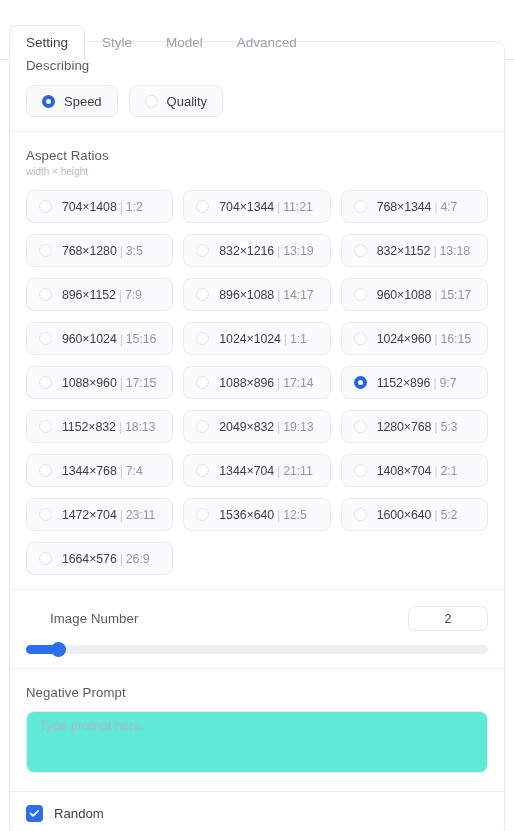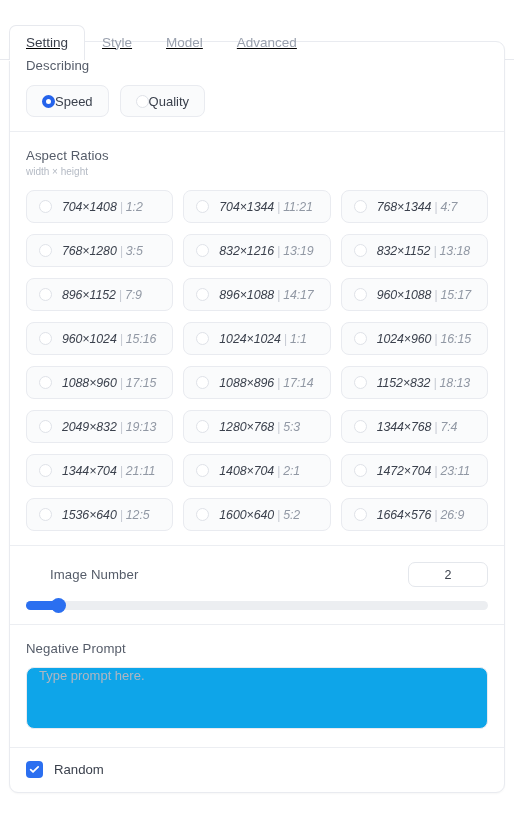--- a/index.html
+++ b/index.html
@@ -19,21 +19,20 @@
     overflow: hidden;
   }
 
   
   .tabbar {
     position: relative;
     height: 60px;
     display: flex;
     align-items: flex-end;
     padding-left: 9px;
-    text-decoration: underline;
   }
   .tabbar::after {
     content: "";
     position: absolute;
     left: 0; right: 0; bottom: 0;
     height: 1px;
     background: #e7e9ee;
   }
   .tab {
     position: relative;
@@ -80,20 +79,21 @@
   .sec-sub {
     font-size: 10px;
     color: #b4bac4;
     margin-top: 3px;
   }
 
   
   .pill {
     display: flex;
     align-items: center;
+    gap: 9px;
     background: #fafbfc;
     border: 1px solid #e9ebf0;
     border-radius: 8px;
     height: 32px;
     padding: 0 13px;
     cursor: pointer;
     user-select: none;
   }
   .radio {
     width: 13px; height: 13px;
@@ -119,21 +119,20 @@
     color: #3b414d;
     white-space: nowrap;
   }
 
   
   .ar-grid {
     display: grid;
     grid-template-columns: repeat(3, 1fr);
     gap: 11px 10px;
     margin-top: 13px;
-    font-style: italic;
   }
   .ar-pill {
     justify-content: flex-start;
     height: 33px;
     padding: 0 12px;
     gap: 10px;
   }
   .ar-text {
     font-size: 12.4px;
     color: #3b414d;
@@ -189,25 +188,25 @@
     border-radius: 50%;
   }
 
   
   .textarea {
     margin-top: 11px;
     width: 100%;
     height: 62px;
     border: 1px solid #e9ebf0;
     border-radius: 8px;
-    background: #0ea5e9;
+    background: #5eead4;
     font-family: "Liberation Sans", sans-serif;
     font-size: 13px;
     color: #3b414d;
-    padding: 0 12px;
+    padding: 6px 12px;
     resize: none;
     outline: none;
   }
   .textarea::placeholder { color: #b0b6c1; }
 
   
   .rand-row {
     display: flex;
     align-items: center;
     gap: 11px;
@@ -309,20 +308,24 @@
             <span class="radio"></span>
             <span class="ar-text"><span>1024×960</span><span class="sep">|</span><span class="ratio">16:15</span></span>
           </div>
           <div class="pill ar-pill">
             <span class="radio"></span>
             <span class="ar-text"><span>1088×960</span><span class="sep">|</span><span class="ratio">17:15</span></span>
           </div>
           <div class="pill ar-pill">
             <span class="radio"></span>
             <span class="ar-text"><span>1088×896</span><span class="sep">|</span><span class="ratio">17:14</span></span>
+          </div>
+          <div class="pill ar-pill sel">
+            <span class="radio"></span>
+            <span class="ar-text"><span>1152×896</span><span class="sep">|</span><span class="ratio">9:7</span></span>
           </div>
           <div class="pill ar-pill">
             <span class="radio"></span>
             <span class="ar-text"><span>1152×832</span><span class="sep">|</span><span class="ratio">18:13</span></span>
           </div>
           <div class="pill ar-pill">
             <span class="radio"></span>
             <span class="ar-text"><span>2049×832</span><span class="sep">|</span><span class="ratio">19:13</span></span>
           </div>
           <div class="pill ar-pill">

